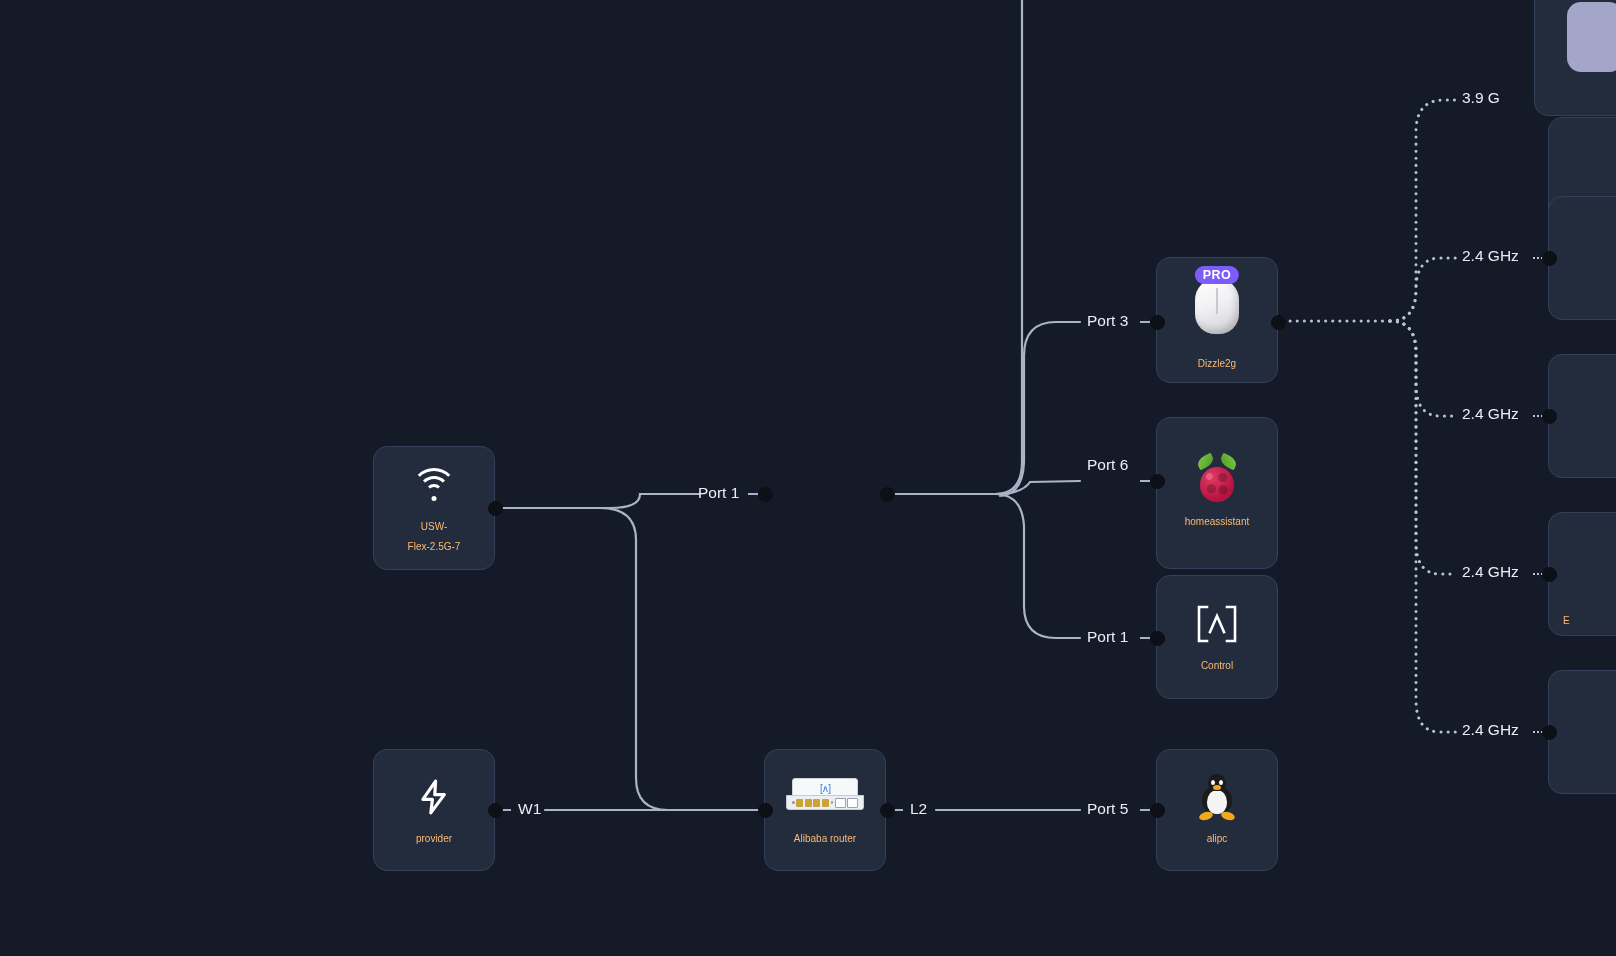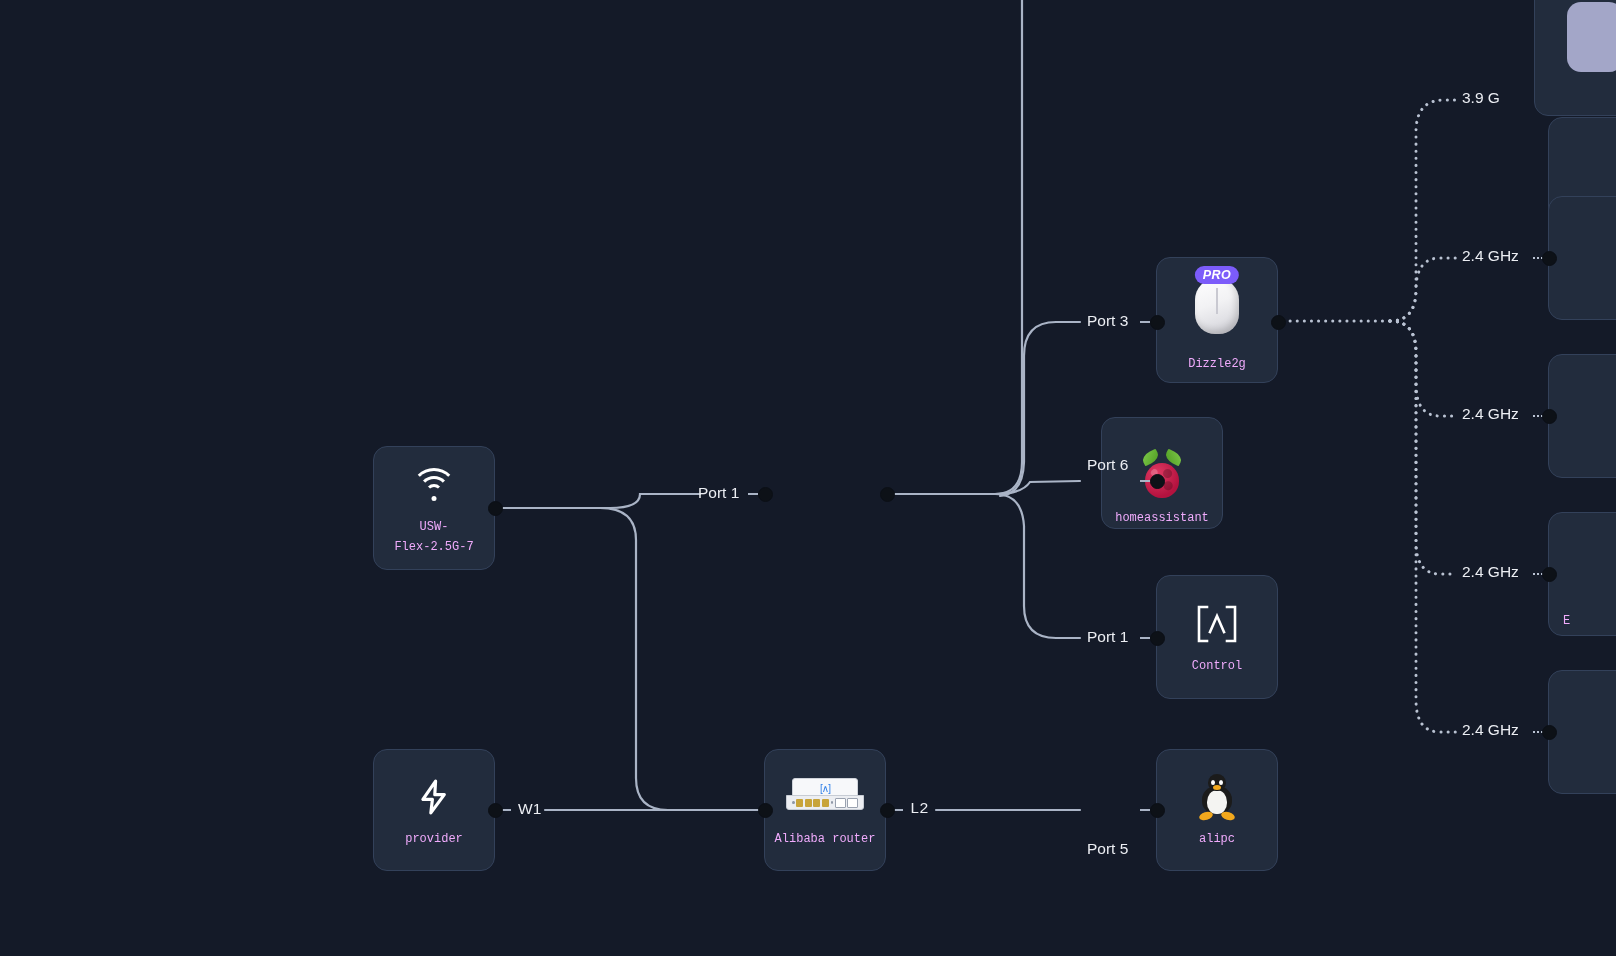--- a/index.html
+++ b/index.html
@@ -24,27 +24,26 @@
     justify-content:center;
     box-sizing:border-box;
   }
   .node-icon{
     display:flex;align-items:center;justify-content:center;
     height:52px;width:100%;
     position:relative;
   }
   .node-label{
     margin-top:6px;
-    font-size:12px;
+    font-size:10px;
     line-height:20px;
-    color:#f0abfc;
+    color:#fdba74;
     text-align:center;
     max-width:108px;
     word-wrap:break-word;
-    font-family:Liberation Mono, monospace;
   }
 
   
   .port{
     position:absolute;
     width:13px;height:13px;border-radius:50%;
     background:#0d1117;
     border:1px solid #0b0f16;
     z-index:6;
   }
@@ -98,21 +97,21 @@
   .routerbox .front{
     position:absolute;left:0;right:0;top:17px;height:15px;
     background:#eceef2;border:1px solid #c7ccd4;border-radius:0 0 3px 3px;
     display:flex;align-items:center;gap:1.5px;padding:0 5px;box-sizing:border-box;
   }
   .routerbox .front .pt{width:8px;height:8px;background:#c8a43a;border-radius:1px;}
   .routerbox .front .sfp{width:10px;height:8px;background:#fff;border:1px solid #9aa2b0;border-radius:1px;}
   .routerbox .front .led{width:3px;height:3px;border-radius:50%;background:#8e97a6;}
 
   
-  .prodev{position:relative;width:56px;height:66px;font-style:italic;}
+  .prodev{position:relative;width:56px;height:66px;}
   .prodev .body{
     position:absolute;left:6px;top:10px;width:44px;height:56px;
     border-radius:22px 22px 20px 20px;
     background:linear-gradient(160deg,#ffffff 0%,#f2f2f4 45%,#cfcfd6 100%);
     box-shadow:inset -3px -4px 7px rgba(0,0,0,.17);
   }
   .prodev .seam{
     position:absolute;left:50%;top:20px;width:2px;height:26px;background:#c9c9d1;transform:translateX(-50%);
   }
   .prodev .badge{
@@ -246,40 +245,40 @@
         </div>
       </div>
     </div>
     <div class="node-label">
       <span>Alibaba router</span>
     </div>
   </div>
   <div class="port" style="left:758px;top:803px;"></div>
   <div class="port" style="left:880px;top:803px;"></div>
   <div class="stub" style="left:894px;top:809px;width:9px;"></div>
-  <div class="edge-label" style="left:910px;top:800px;font-family:Liberation Mono, monospace;">L2</div>
+  <div class="edge-label" style="left:910px;top:800px;">L2</div>
 
   <div class="node" style="left:1156px;top:257px;width:122px;height:126px;">
     <div class="node-icon" style="height:70px;">
       <div class="prodev">
         <div class="badge">PRO</div>
         <div class="body"></div>
         <div class="seam"></div>
       </div>
     </div>
     <div class="node-label" style="margin-top:18px;">
       <span>Dizzle2g</span>
     </div>
   </div>
   <div class="port" style="left:1150px;top:315px;"></div>
   <div class="port" style="left:1271px;top:315px;"></div>
   <div class="edge-label" style="left:1087px;top:312px;">Port 3</div>
   <div class="stub" style="left:1140px;top:321px;width:10px;"></div>
 
-  <div class="node" style="left:1101px;top:417px;width:122px;height:112px;justify-content:flex-end;">
+  <div class="node" style="left:1156px;top:417px;width:122px;height:152px;">
     <div class="node-icon">
       <div class="rasp">
           <span class="leafL"></span>
           <span class="leafR"></span>
           <span class="berry"></span>
         </div>
     </div>
     <div class="node-label">
       <span>homeassistant</span>
     </div>
@@ -315,21 +314,21 @@
           <span class="beak"></span>
         <span class="footL"></span>
           <span class="footR"></span>
       </div>
     </div>
     <div class="node-label">
       <span>alipc</span>
     </div>
   </div>
   <div class="port" style="left:1150px;top:803px;"></div>
-  <div class="edge-label" style="left:1087px;top:840px;">Port 5</div>
+  <div class="edge-label" style="left:1087px;top:800px;">Port 5</div>
   <div class="stub" style="left:1140px;top:809px;width:10px;"></div>
 
   <div class="node" style="left:1534px;top:-42px;width:122px;height:158px;">
     <div class="node-icon" style="height:88px;">
       <div style="width:56px;height:70px;border-radius:14px;background:#a3a6c8;"></div>
     </div>
   </div>
   <div class="node" style="left:1548px;top:117px;width:122px;height:124px;"></div>
   <div class="node" style="left:1548px;top:196px;width:122px;height:124px;"></div>
   <div class="node" style="left:1548px;top:354px;width:122px;height:124px;"></div>

